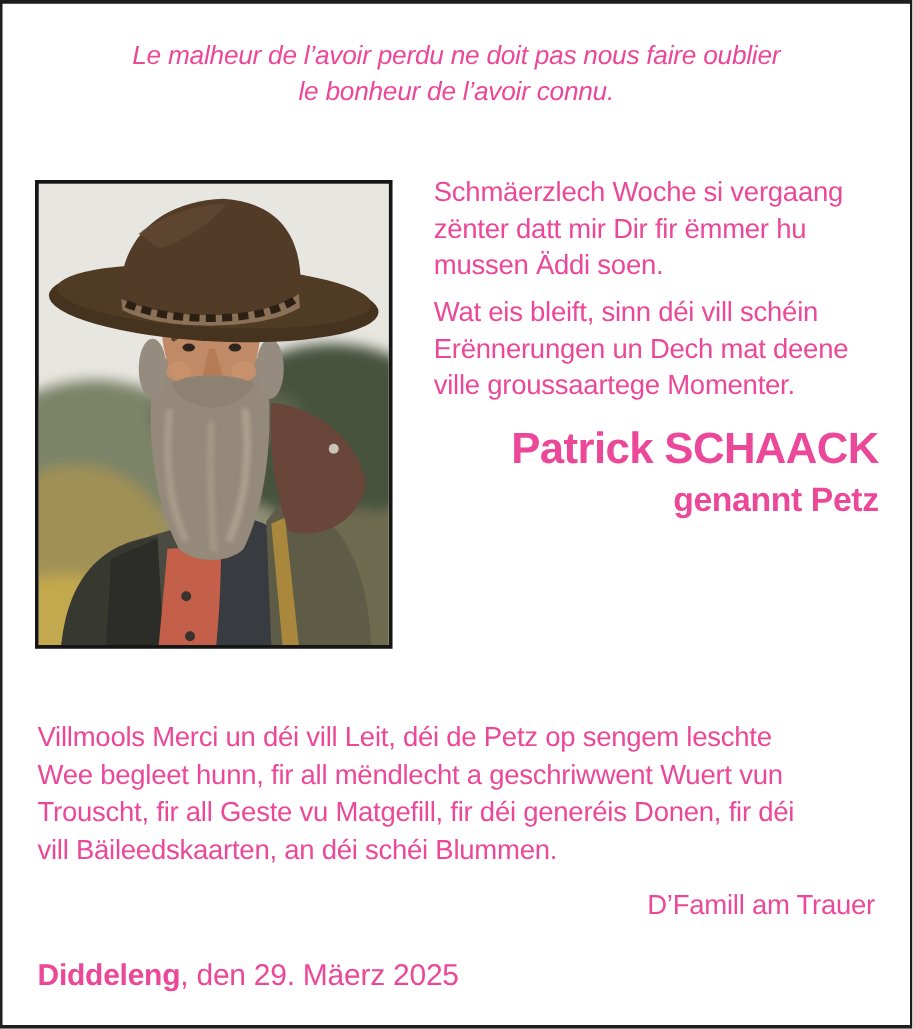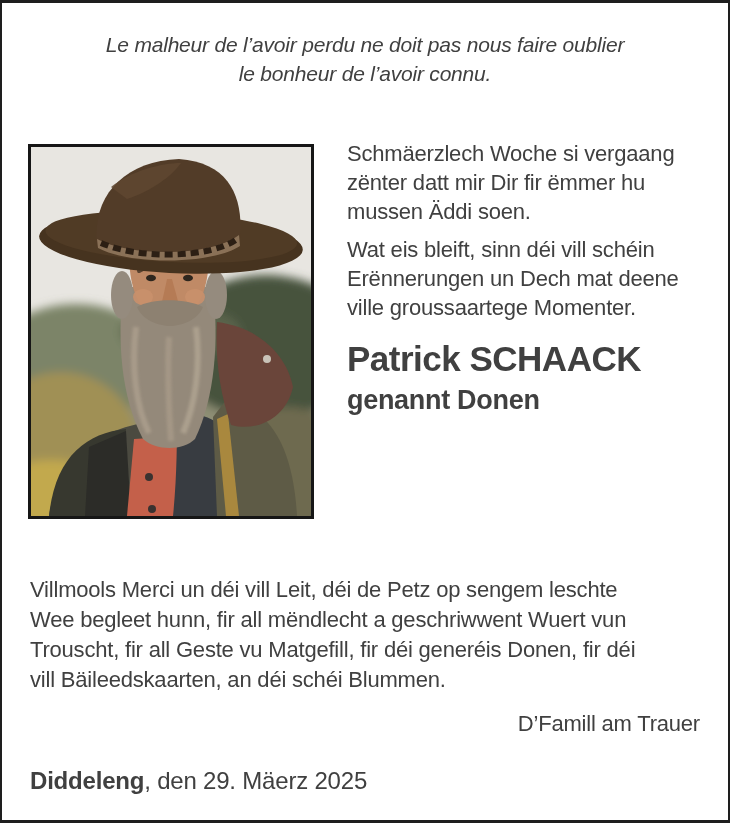--- a/index.html
+++ b/index.html
@@ -6,21 +6,21 @@
   .sheet {
     position: relative;
     width: 730px;
     height: 823px;
     box-sizing: border-box;
     background: #ffffff;
     border: 2px solid #1e1e1e;
     border-top-width: 3px;
     border-bottom-width: 3px;
     font-family: "Liberation Sans", sans-serif;
-    color: #404040;
+    color: #ec4899;
     overflow: hidden;
   }
   .pre { white-space: pre-line; }
 
   .quote {
     position: absolute;
     top: 27px; left: 0; right: 0;
     text-align: center;
     font-style: italic;
     font-size: 21px;
@@ -44,21 +44,21 @@
     width: 356px;
   }
   .right-col p {
     margin: 0 0 9px 0;
     font-size: 22px;
     line-height: 29px;
     letter-spacing: -0.2px;
   }
   .right-col p.farewell { margin-top: 19px; }
 
-  .name-block { margin-top: 16px; text-align: left; }
+  .name-block { margin-top: 16px; text-align: right; }
   .deceased-name {
     font-size: 35px;
     font-weight: bold;
     letter-spacing: -0.5px;
     line-height: 42px;
   }
   .deceased-nickname {
     font-size: 27px;
     font-weight: bold;
     letter-spacing: -0.3px;
@@ -182,21 +182,21 @@
   <div class="right-col">
     <p class="pre">Schmäerzlech Woche si vergaang
 zënter datt mir Dir fir ëmmer hu
 mussen Äddi soen.</p>
     <p class="pre">Wat eis bleift, sinn déi vill schéin
 Erënnerungen un Dech mat deene
 ville groussaartege Momenter.</p>
 
     <div class="name-block">
       <div class="deceased-name">Patrick SCHAACK</div>
-      <div class="deceased-nickname">genannt Donen</div>
+      <div class="deceased-nickname">genannt Petz</div>
     </div>
   </div>
 
   <div class="thanks pre">Villmools Merci un déi vill Leit, déi de Petz op sengem leschte
 Wee begleet hunn, fir all mëndlecht a geschriwwent Wuert vun
 Trouscht, fir all Geste vu Matgefill, fir déi generéis Donen, fir déi
 vill Bäileedskaarten, an déi schéi Blummen.</div>
 
   <div class="family-signature">D’Famill am Trauer</div>
 

